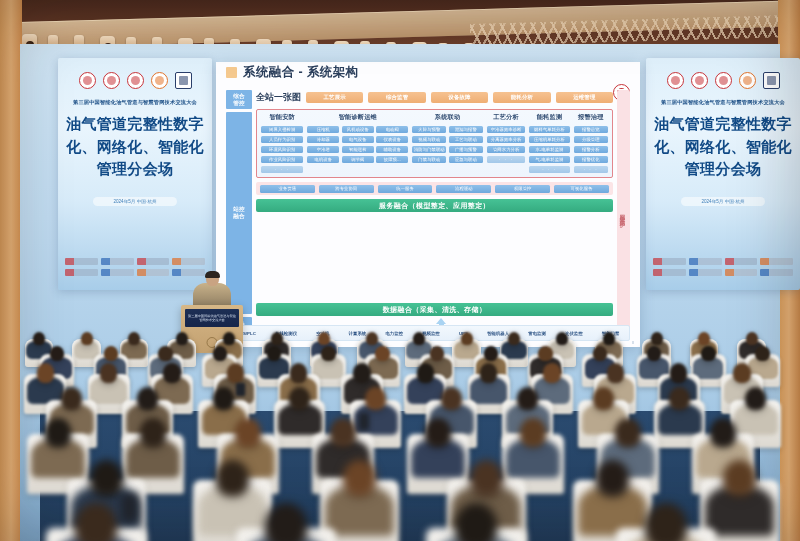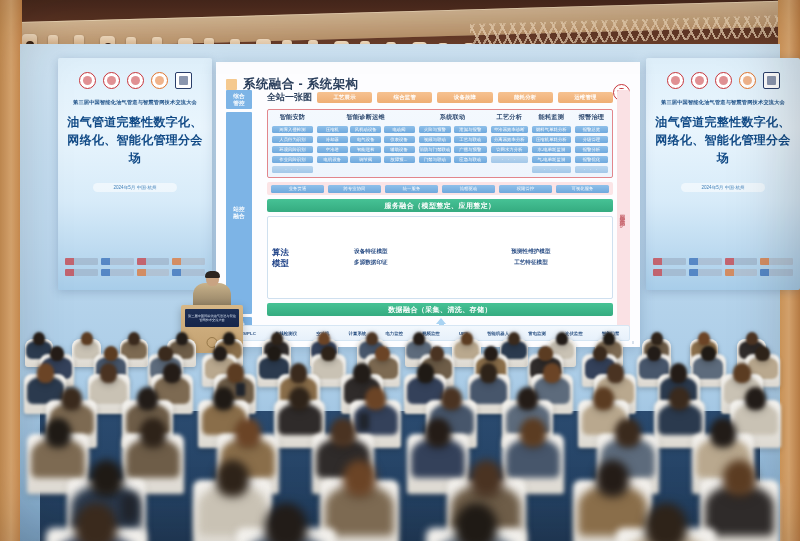--- a/index.html
+++ b/index.html
@@ -74,21 +74,21 @@
   .blogo.sq{border-radius:2px;border-color:#2a3f6b;}
   .blogo.sq::after{background:#2a3f6b;border-radius:1px;}
   .blogo.orange{border-color:#e2742c;}
   .blogo.orange::after{background:#e2742c;}
   .banner-sub{
     margin:9px 8px 0; text-align:center; font-size:5.2px; line-height:1.55;
     color:#1c4f86; font-weight:bold; letter-spacing:.2px;
     filter:blur(.25px);
   }
   .banner-title{
-    margin:7px 6px 0; text-align:center; font-size:12px; line-height:1.5;
+    margin:7px 6px 0; text-align:center; font-size:15px; line-height:1.5;
     color:#114a86; font-weight:bold; letter-spacing:.3px;
   }
   .banner-date{
     margin:16px auto 0; width:84px; text-align:center; font-size:4.6px;
     color:#3f7fb8; background:rgba(255,255,255,.55); border-radius:6px;
     padding:2px 0; filter:blur(.3px);
   }
   .banner-sponsors{
     position:absolute; left:7px; right:7px; bottom:14px;
     display:grid; grid-template-columns:repeat(4,1fr); gap:4px 3px;
@@ -96,21 +96,21 @@
   .sp{ height:7px; border-radius:1px; background:linear-gradient(90deg,#c8363c 0 28%,#9fb3c9 28% 100%);
        opacity:.7; filter:blur(.2px); }
   .sp.b{ background:linear-gradient(90deg,#2f67b5 0 28%,#a8b9cd 28% 100%); }
   .sp.o{ background:linear-gradient(90deg,#e0702b 0 28%,#b0bccb 28% 100%); }
 
   
   .slide{
     position:absolute; left:216px; top:62px; width:424px; height:285px;
     background:#fdfdff; box-shadow:0 2px 14px rgba(20,50,90,.2);
   }
-  .slide-inner{ position:absolute; inset:0; padding:14px 10px 6px; }
+  .slide-inner{ position:absolute; inset:0; padding:2px 10px 6px; }
 
   .slide-title{ display:flex; align-items:center; gap:6px; }
   .title-chip{ width:11px;height:11px;background:#f5c98f;border-radius:1px; }
   .title-text{ font-size:12.5px; font-weight:bold; color:#2b3f5c; letter-spacing:.4px; }
   .slide-logo{
     position:absolute; right:10px; top:22px; width:17px;height:17px;border-radius:50%;
     border:1.8px solid #c7343a; background:#fff;
   }
   .slide-logo::after{content:"";position:absolute;inset:3px;border-radius:50%;
     background:repeating-linear-gradient(0deg,#c7343a 0 1.4px,#fff 1.4px 2.6px);}
@@ -121,21 +121,21 @@
   .rail{ width:26px; display:flex; flex-direction:column; gap:3px; }
   .rail-cell{
     background:#7db4e6; color:#fff; font-size:5.6px; font-weight:bold;
     display:flex; align-items:center; justify-content:center; text-align:center;
     line-height:1.25; border-radius:1px; letter-spacing:.2px;
   }
   .rail-cell.c1{ height:19px; }
   .rail-cell.c2{ flex:1; }
   .rail-cell.c3{ height:22px; }
 
-  .archbody{ flex:1; display:flex; flex-direction:column; gap:4px; min-width:0;margin-left:11px; }
+  .archbody{ flex:1; display:flex; flex-direction:column; gap:4px; min-width:0; }
 
   
   .tabrow{ display:flex; align-items:center; gap:5px; height:15px; }
   .tabrow .lead{ font-size:9px; font-weight:bold; color:#2b3f5c; white-space:nowrap; }
   .tab{
     flex:1; height:11px; border-radius:2px; display:flex; align-items:center;
     justify-content:center; font-size:5.4px; font-weight:bold; color:#fff;
     background:linear-gradient(180deg,#f6c291,#efae74); letter-spacing:.2px;
   }
 
@@ -474,32 +474,20 @@
               <div class="pill" style="height: 8px;">统一服务</div>
               <div class="pill" style="height: 8px;">流程驱动</div>
               <div class="pill" style="height: 8px;">权限管控</div>
               <div class="pill" style="height: 8px;">可视化服务</div>
             </div>
 
           <div class="greenband">服务融合（模型整定、应用整定）</div>
 
           <div class="midrow">
 
-            <div class="midcard mc-right">
-              <div class="bigword">
-                <div>算法</div>
-                <div>模型</div>
-              </div>
-              <div class="modelgrid">
-                <span>设备特征模型</span>
-                <span>预测性维护模型</span>
-                <span>多源数据印证</span>
-                <span>工艺特征模型</span>
-              </div>
-            </div>
           </div>
 
           <div class="greenband">数据融合（采集、清洗、存储）</div>
 
           <div style="height:19px;"></div>
         </div>
 
         <div class="secstrip">
           <span>网络安全防护</span>
         </div>

